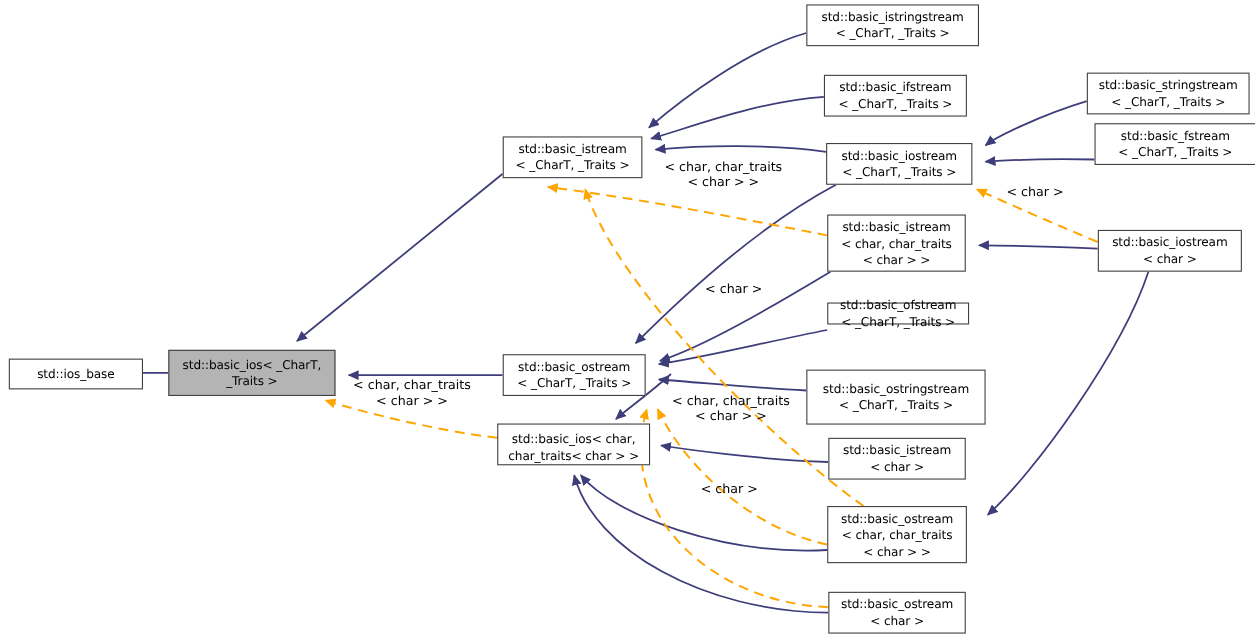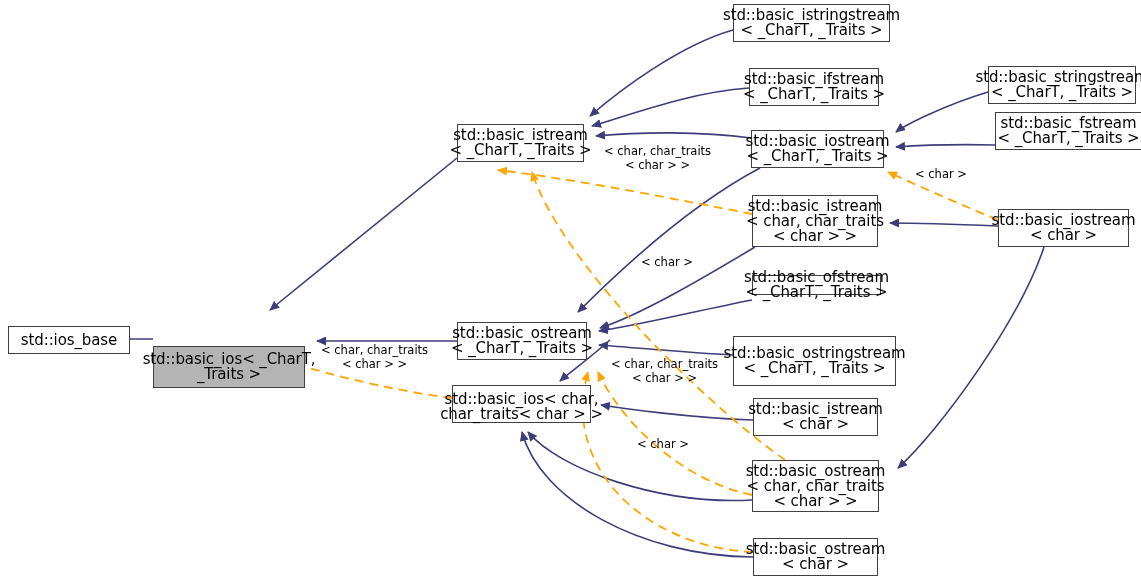--- a/index.html
+++ b/index.html
@@ -25,21 +25,21 @@
   .node {
     position: absolute;
     box-sizing: border-box;
     border: 1px solid #404040;
     background: #ffffff;
     color: #000000;
     display: flex;
     align-items: center;
     justify-content: center;
     text-align: center;
-    font-size: 15px;
+    font-size: 11px;
     line-height: 15px;
     letter-spacing: -0.1px;
     white-space: pre;
     z-index: 3;
   }
   .node.highlight {
     background: #b4b4b4;
   }
   .edge-label {
     position: absolute;
@@ -115,21 +115,21 @@
       <path d="M785,460 C700,400 560,260 532,172"></path>
 
       <path d="M998,220 C950,200 905,180 888,172"></path>
 
       <path d="M752,495 C680,480 620,420 598,372"></path>
 
       <path d="M753,552 C650,548 560,470 588,372"></path>
     </g>
   </svg>
 
-  <div class="node highlight" style="left:153px; top:318px; width:152px; height:42px;margin-top:28px;"><span>std::basic_ios&lt; _CharT,
+  <div class="node highlight" style="left:153px; top:318px; width:152px; height:42px;"><span>std::basic_ios&lt; _CharT,
 _Traits &gt;</span></div>
   <div class="node" style="left:8px; top:326px; width:122px; height:28px;"><span>std::ios_base</span></div>
   <div class="node" style="left:457px; top:124px; width:127px; height:38px;"><span>std::basic_istream
 &lt; _CharT, _Traits &gt;</span></div>
   <div class="node" style="left:457px; top:322px; width:130px; height:38px;"><span>std::basic_ostream
 &lt; _CharT, _Traits &gt;</span></div>
   <div class="node" style="left:452px; top:385px; width:139px; height:38px;align-items:flex-end;"><span>std::basic_ios&lt; char,
 char_traits&lt; char &gt; &gt;</span></div>
   <div class="node" style="left:733px; top:4px; width:157px; height:38px;"><span>std::basic_istringstream
 &lt; _CharT, _Traits &gt;</span></div>

